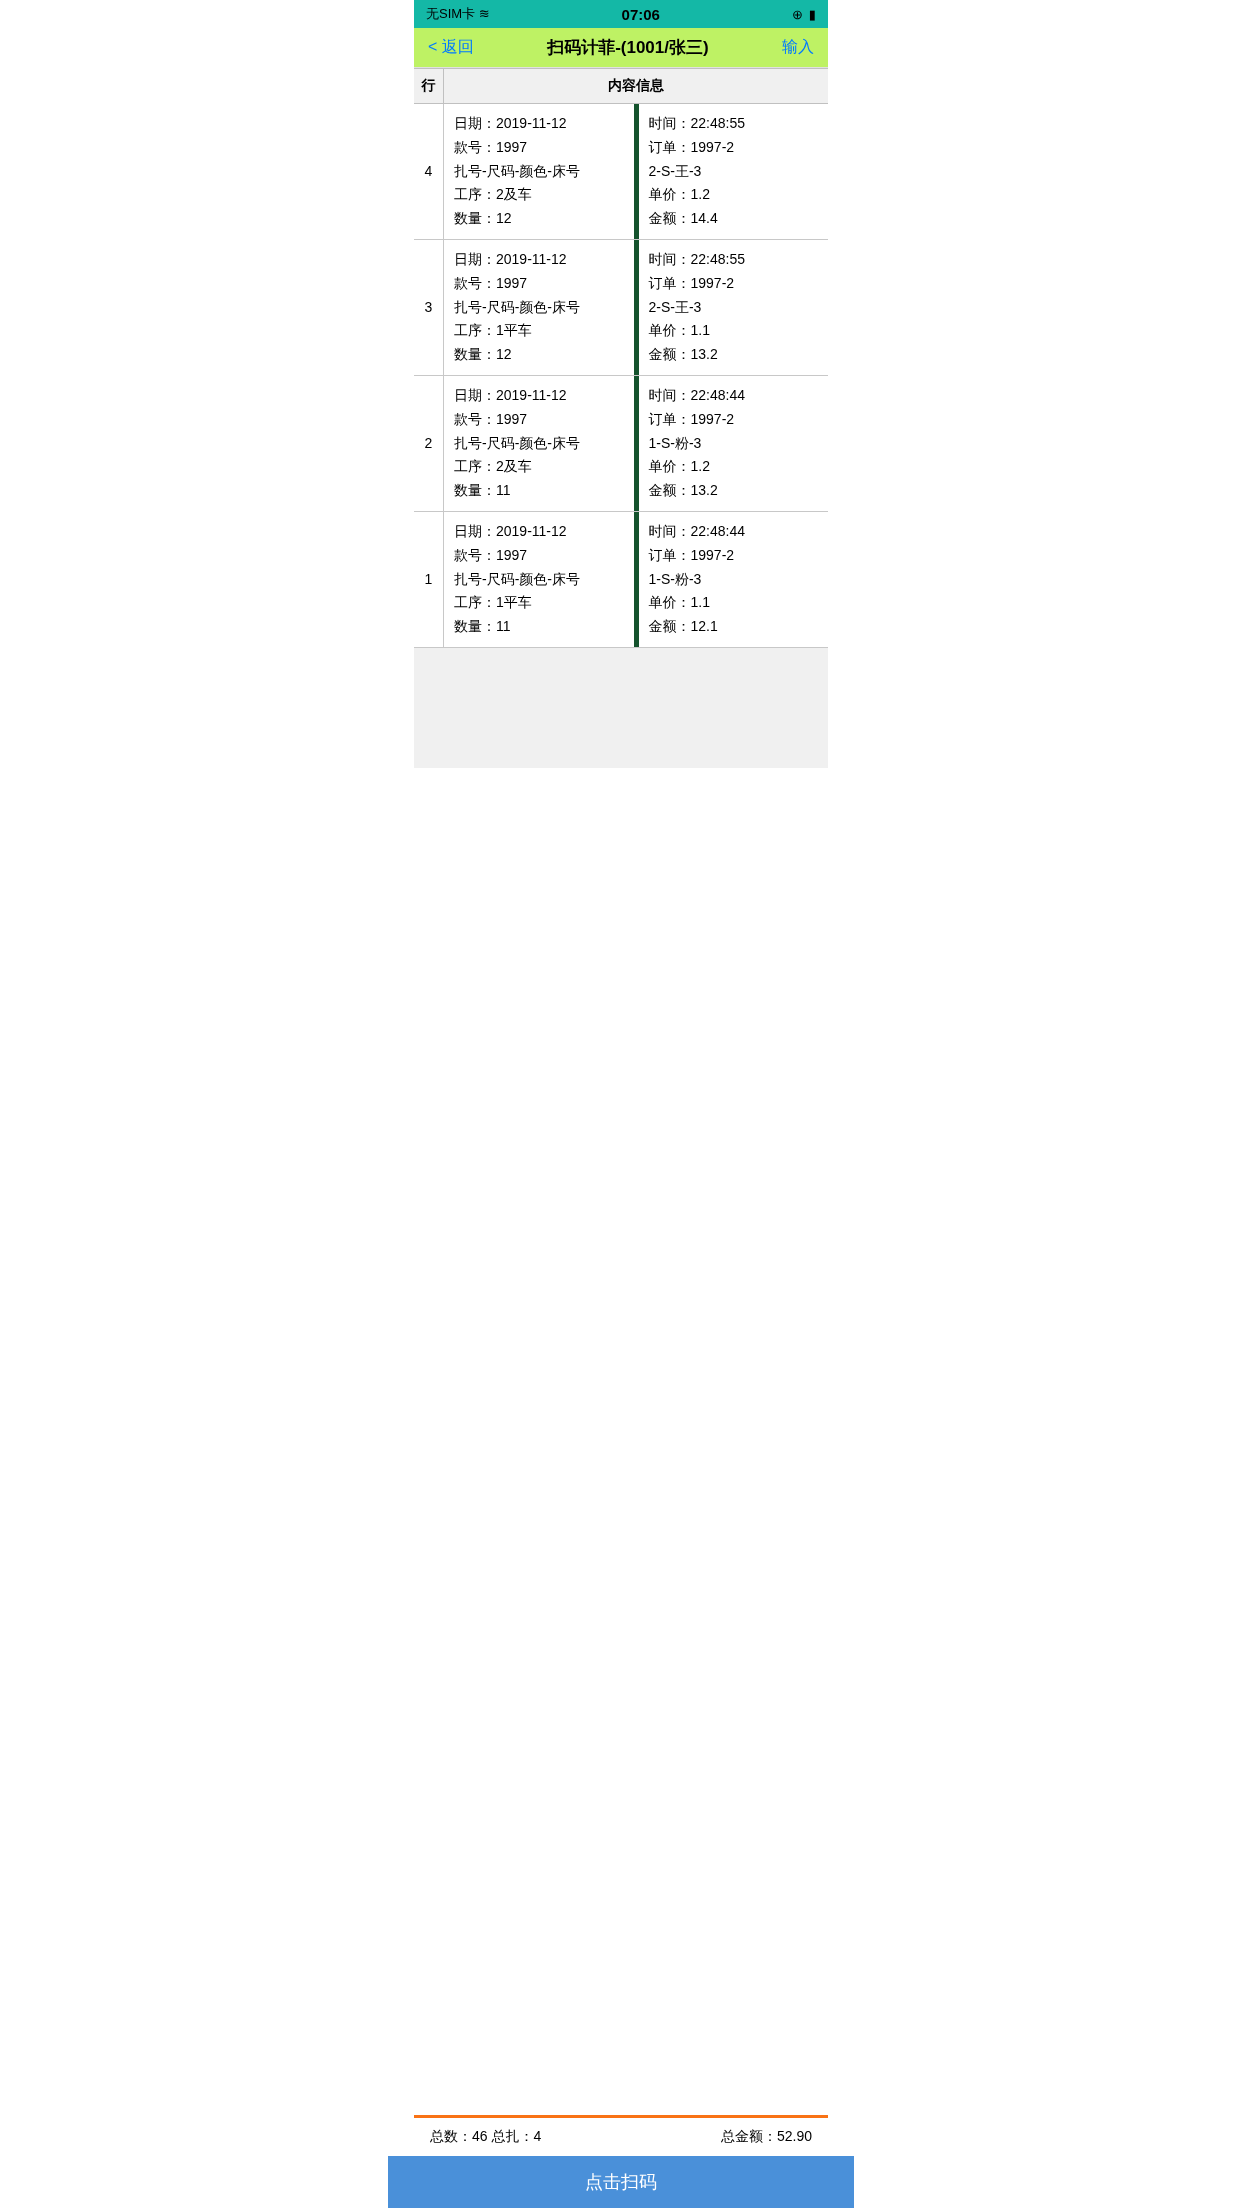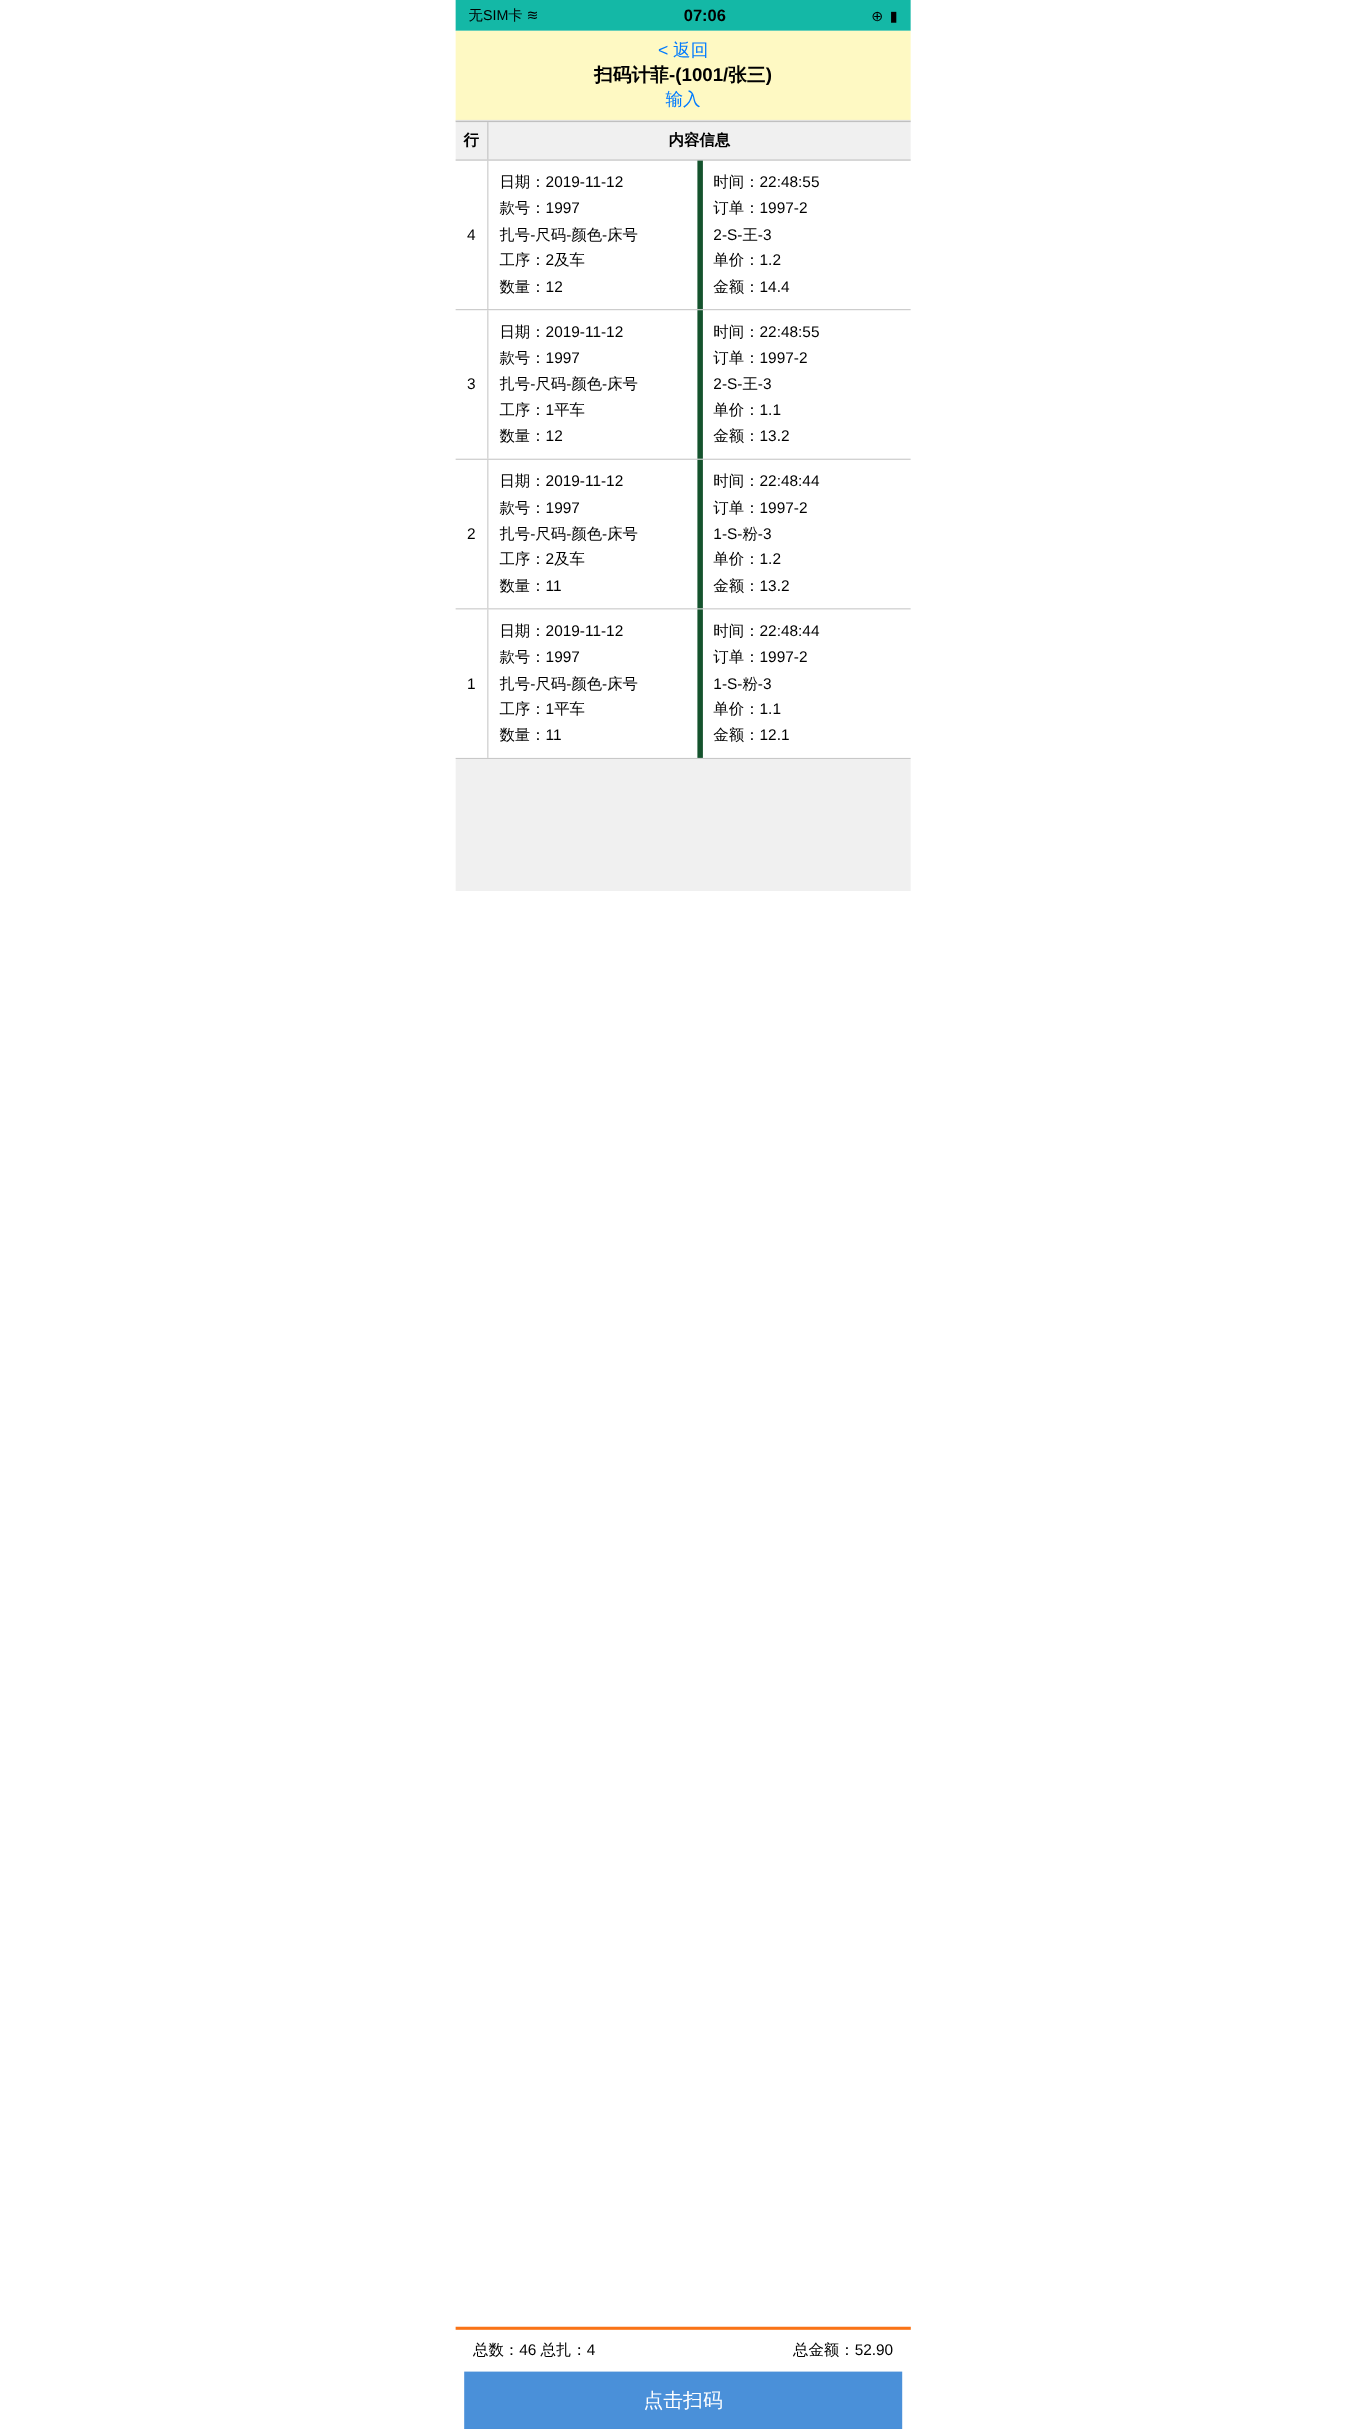--- a/index.html
+++ b/index.html
@@ -29,23 +29,22 @@
     .status-bar-left { display: flex; align-items: center; gap: 4px; }
     .status-bar-center { font-weight: 600; font-size: 15px; }
     .status-bar-right { display: flex; align-items: center; gap: 6px; }
 
     
     .nav-bar {
       display: flex;
       justify-content: space-between;
       align-items: center;
       padding: 8px 14px;
-      background: #fef9c3;
+      background: #bef264;
       border-bottom: 1px solid #e0e0e0;
-      flex-direction: column;
     }
     .nav-back {
       color: #007AFF;
       font-size: 16px;
       display: flex;
       align-items: center;
       gap: 2px;
       cursor: pointer;
     }
     .nav-title {
@@ -141,21 +140,21 @@
       border-top: 3px solid #f97316;
       font-size: 14px;
     }
 
     
     .scan-btn {
       position: fixed;
       bottom: 0;
       left: 50%;
       transform: translateX(-50%);
-      width: 398px;
+      width: 466px;
       background: #4A90D9;
       color: #fff;
       text-align: center;
       padding: 14px;
       font-size: 18px;
       font-weight: 500;
       cursor: pointer;
       border: none;
       outline: none;
     }

